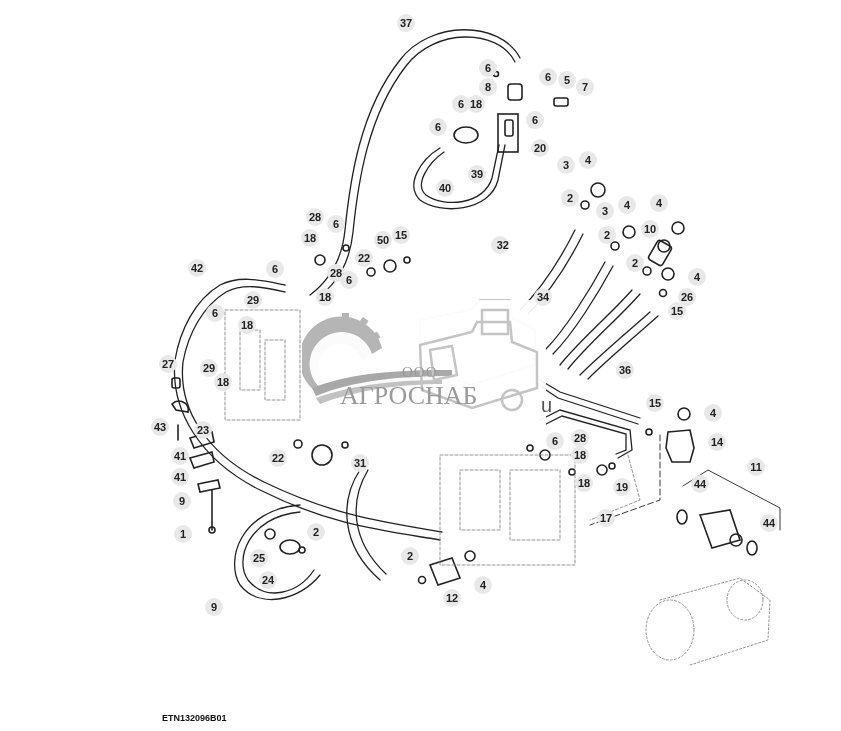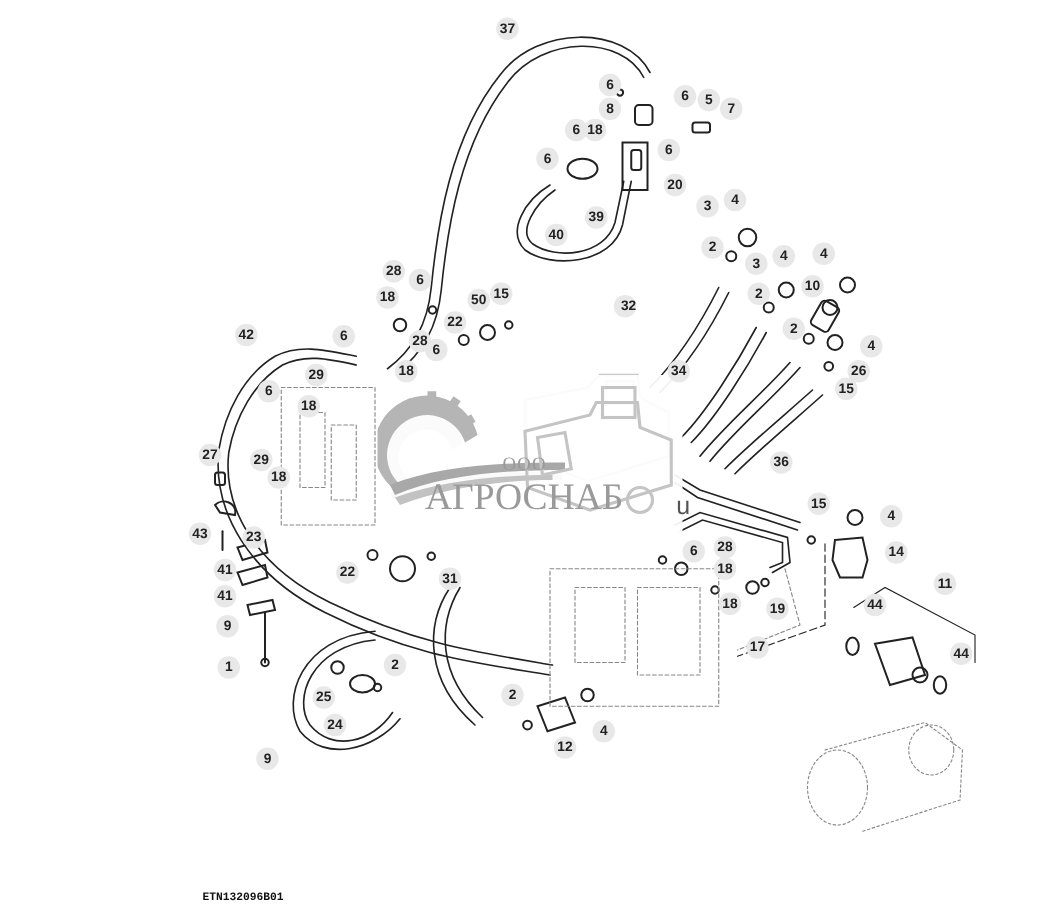--- a/index.html
+++ b/index.html
@@ -1,23 +1,23 @@
 <!DOCTYPE html>
 <html><head>
 <meta charset="utf-8">
 <style>
   html, body { margin:0; padding:0; background:#ffffff; }
   body { width:841px; height:731px; position:relative; overflow:hidden; font-family:"Liberation Sans", sans-serif; }
   #diagram { position:absolute; left:0; top:0; width:841px; height:731px; }
   .callout { position:absolute; font-family:"Liberation Sans", sans-serif; font-weight:bold; font-size:11px; color:#222; width:18px; height:18px; line-height:18px; text-align:center; border-radius:50%; background:#e8e8e8; transform:translate(-50%,-50%); }
   .watermark { position:absolute; left:302px; top:300px; width:244px; height:128px; background:rgba(255,255,255,0.93); }
   .wm-ooo { position:absolute; left:402px; top:364px; font-family:"Liberation Serif", serif; font-size:15px; color:#999; letter-spacing:1px; }
-  .wm-name { position:absolute; left:340px; top:381px; font-family:"Liberation Serif", serif; font-size:30px; color:#9a9a9a; letter-spacing:0px; }
+  .wm-name { position:absolute; left:340px; top:381px; font-family:"Liberation Serif", serif; font-size:26px; color:#9a9a9a; letter-spacing:0px; }
   .wm-u { position:absolute; left:541px; top:394px; font-family:"Liberation Sans", sans-serif; font-size:20px; color:#555; }
-  .figure-id { position:absolute; left:162px; top:713px; font-family:Liberation Mono, monospace; font-weight:bold; font-size:9px; color:#111; }
+  .figure-id { position:absolute; left:162px; top:713px; font-family:Liberation Sans, sans-serif; font-weight:bold; font-size:9px; color:#111; }
 </style>
 </head>
 <body>
 
 <svg id="diagram" viewBox="0 0 841 731" xmlns="http://www.w3.org/2000/svg">
   <g fill="none" stroke="#222" stroke-width="1.3" stroke-linecap="round">
 
     <g>
       <path d="M520,58 C500,20 430,20 400,60 C360,110 350,180 345,230 C342,260 330,280 310,295"></path>
       <path d="M515,62 C498,28 434,28 406,66 C368,115 358,182 353,232 C350,262 338,282 318,298"></path>

